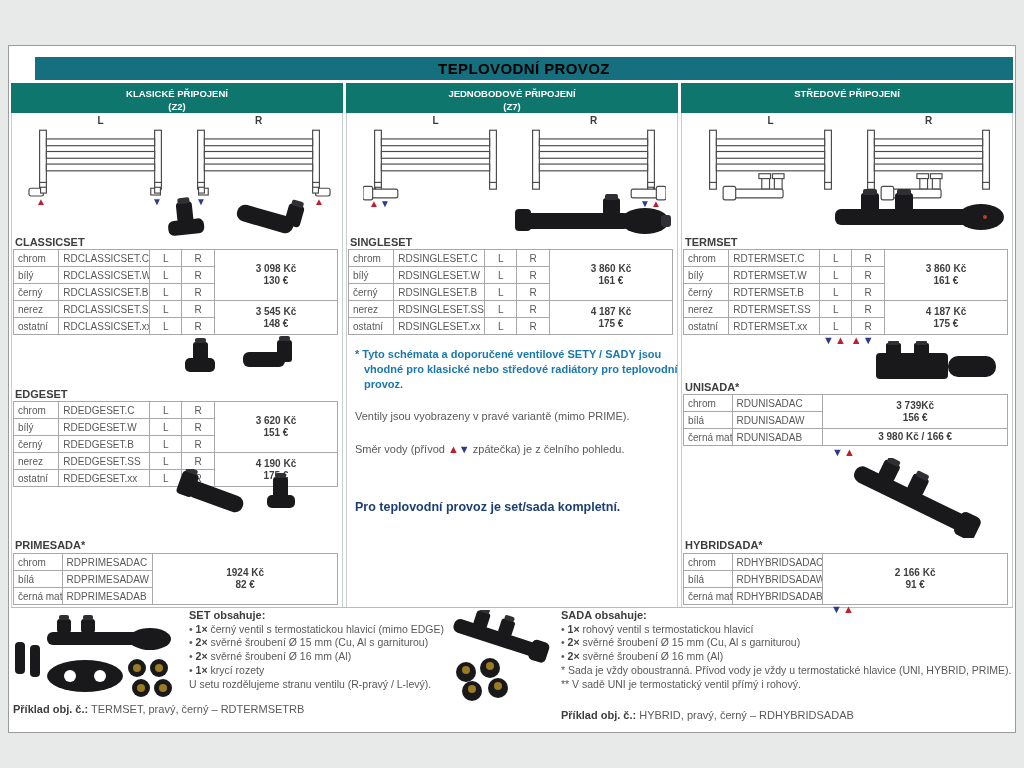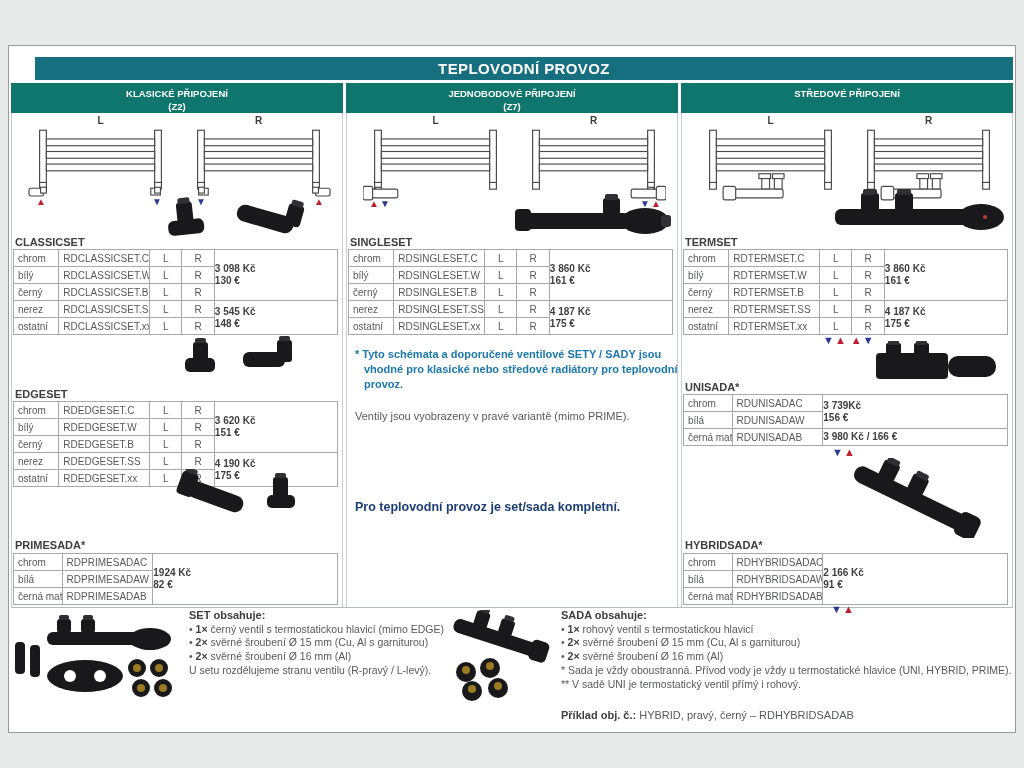--- a/index.html
+++ b/index.html
@@ -1,34 +1,34 @@
 <!DOCTYPE html>
 <html><head>
 <meta charset="utf-8">
 <style>
   html,body{margin:0;padding:0;}
   body{width:1024px;height:768px;background:#e8e9e9;font-family:"Liberation Sans",sans-serif;position:relative;overflow:hidden;}
   .panel{position:absolute;left:8px;top:45px;width:1006px;height:686px;background:#fff;border:1px solid #9b9b9b;}
-  .banner{position:absolute;left:2px;top:11px;right:2px;height:23px;background:#166f7e;color:#ffffff;font-weight:bold;font-size:15px;line-height:23px;text-align:center;letter-spacing:.4px;margin-left:24px;}
+  .banner{position:absolute;left:2px;top:11px;right:2px;height:23px;background:#166f7e;color:#000000;font-weight:bold;font-size:15px;line-height:23px;text-align:center;letter-spacing:.4px;margin-left:24px;}
   .colheads{position:absolute;left:2px;top:37px;right:2px;display:flex;gap:3px;}
   .colhead{flex:1;background:#0f766e;color:#fff;text-align:center;font-weight:bold;font-size:9.5px;line-height:1.35;padding:5px 0;height:25px;}
   .cols{position:absolute;left:2px;top:67px;right:2px;height:494px;display:flex;gap:3px;border-bottom:1px solid #b6bcbc;}
   .col{flex:1;position:relative;background:#fff;border-left:1px solid #c9cfcf;border-right:1px solid #c9cfcf;}
   .diag-label{position:absolute;top:2px;width:145px;text-align:center;font-size:10px;font-weight:bold;color:#3c3c3e;}
   .rad{position:absolute;top:14px;}
   .rad rect{fill:#fff;stroke:#4a4a4a;stroke-width:1.2;}
   .arr{position:absolute;font-size:10px;line-height:10px;}
   .au{color:#be1e2d;}
   .ad{color:#2b3a8f;}
   .pname{position:absolute;left:3px;font-size:11px;font-weight:bold;color:#3e3e40;white-space:nowrap;}
   .tblwrap{position:absolute;left:1px;right:4px;}
   table.t{border-collapse:collapse;width:100%;table-layout:fixed;}
   table.t td{border:1px solid #a8a8a8;height:16px;font-size:10px;color:#58595b;padding:0 2px 0 4px;overflow:hidden;white-space:nowrap;}
   table.t td.c{text-align:center;padding:0;}
-  table.t td.price{text-align:left;font-weight:bold;color:#3f3f41;padding:0;line-height:12px;}
+  table.t td.price{text-align:center;font-weight:bold;color:#3f3f41;padding:0;line-height:12px;}
   .w-color{width:14%;} .w-code{width:28%;} .w-lr{width:10%;} .w-price{width:38%;}
   .s-color{width:15%;} .s-code{width:28%;} .s-price{width:57%;}
   .photo{position:absolute;}
   .photo .pk{fill:#19191b;} .photo .pk2{fill:#303034;} .photo .br{fill:#9a7a22;}
   .note{position:absolute;left:8px;width:320px;font-size:11px;line-height:1.35;color:#58595b;}
   .note-star{color:#1b78ae;font-weight:bold;padding-left:9px;text-indent:-9px;}
   .note-complete{font-size:12.5px;font-weight:bold;color:#1c3e75;margin-top:26px;}
   .bottom{position:absolute;left:2px;top:560px;right:2px;height:124px;}
   .btext{position:absolute;font-size:10.5px;color:#58595b;line-height:1.32;}
   .btitle{font-weight:bold;color:#3e3e40;font-size:11px;}
@@ -352,20 +352,25 @@
             <td>RDSINGLESET.xx</td>
             <td class="c">L</td>
             <td class="c">R</td>
           </tr>
         </tbody>
           </table>
       </div>
 
       <div class="note" style="top:296px;">Ventily jsou vyobrazeny v pravé variantě (mimo PRIME).</div>
       <div class="note note-star" style="top:234px;">* Tyto schémata a doporučené ventilové SETY / SADY jsou vhodné pro klasické nebo středové radiátory pro teplovodní provoz.</div>
+      <div class="note" style="top:329px;">
+        <span>Směr vody (přívod</span>
+        <span class="au">▲</span><span class="ad">▼</span>
+        <span>zpátečka) je z čelního pohledu.</span>
+      </div>
       <div class="note note-complete" style="top:360px;">Pro teplovodní provoz je set/sada kompletní.</div>
     </div>
 
     <div class="col">
       <span class="diag-label" style="left:16px;">L</span>
       <span class="diag-label" style="left:174px;">R</span>
       <svg class="rad" style="left:16px;" width="145" height="78" viewBox="0 0 150 80">
         <rect x="12" y="3" width="7" height="57"></rect>
           <rect x="131" y="3" width="7" height="57"></rect>
         <rect x="19" y="12" width="112" height="7"></rect>
@@ -572,23 +577,28 @@
         <circle class="br" cx="126" cy="74" r="4"></circle>
       <circle class="pk" cx="148" cy="74" r="9"></circle>
         <circle class="br" cx="148" cy="74" r="4"></circle>
     </svg>
 
     <div class="btext" style="left:178px;top:2px;width:264px;">
       <div class="btitle">SET obsahuje:</div>
       <div class="li"><b>1×</b> <span>černý ventil s termostatickou hlavicí (mimo EDGE)</span></div>
       <div class="li"><b>2×</b> <span>svěrné šroubení Ø 15 mm (Cu, Al s garniturou)</span></div>
       <div class="li"><b>2×</b> <span>svěrné šroubení Ø 16 mm (Al)</span></div>
+      <div class="li"><b>1×</b> <span>krycí rozety</span></div>
       <div>U setu rozdělujeme stranu ventilu (R-pravý / L-levý).</div>
     </div>
 
+    <div class="example" style="left:2px;top:97px;">
+      <b>Příklad obj. č.:</b>
+      <span>TERMSET, pravý, černý – RDTERMSETRB</span>
+    </div>
 
     <svg class="photo" style="left:429px;top:4px;" width="122" height="94" viewBox="0 0 122 94">
       <g transform="rotate(18 60 28)">
         <rect class="pk" x="12" y="22" width="86" height="14" rx="6"></rect>
         <rect class="pk" x="30" y="8" width="14" height="16" rx="3"></rect>
           <rect class="pk2" x="32" y="4" width="10" height="5" rx="2"></rect>
         <rect class="pk" x="56" y="8" width="14" height="16" rx="3"></rect>
           <rect class="pk2" x="58" y="4" width="10" height="5" rx="2"></rect>
         <rect class="pk" x="92" y="18" width="18" height="21" rx="5"></rect>
       </g>

